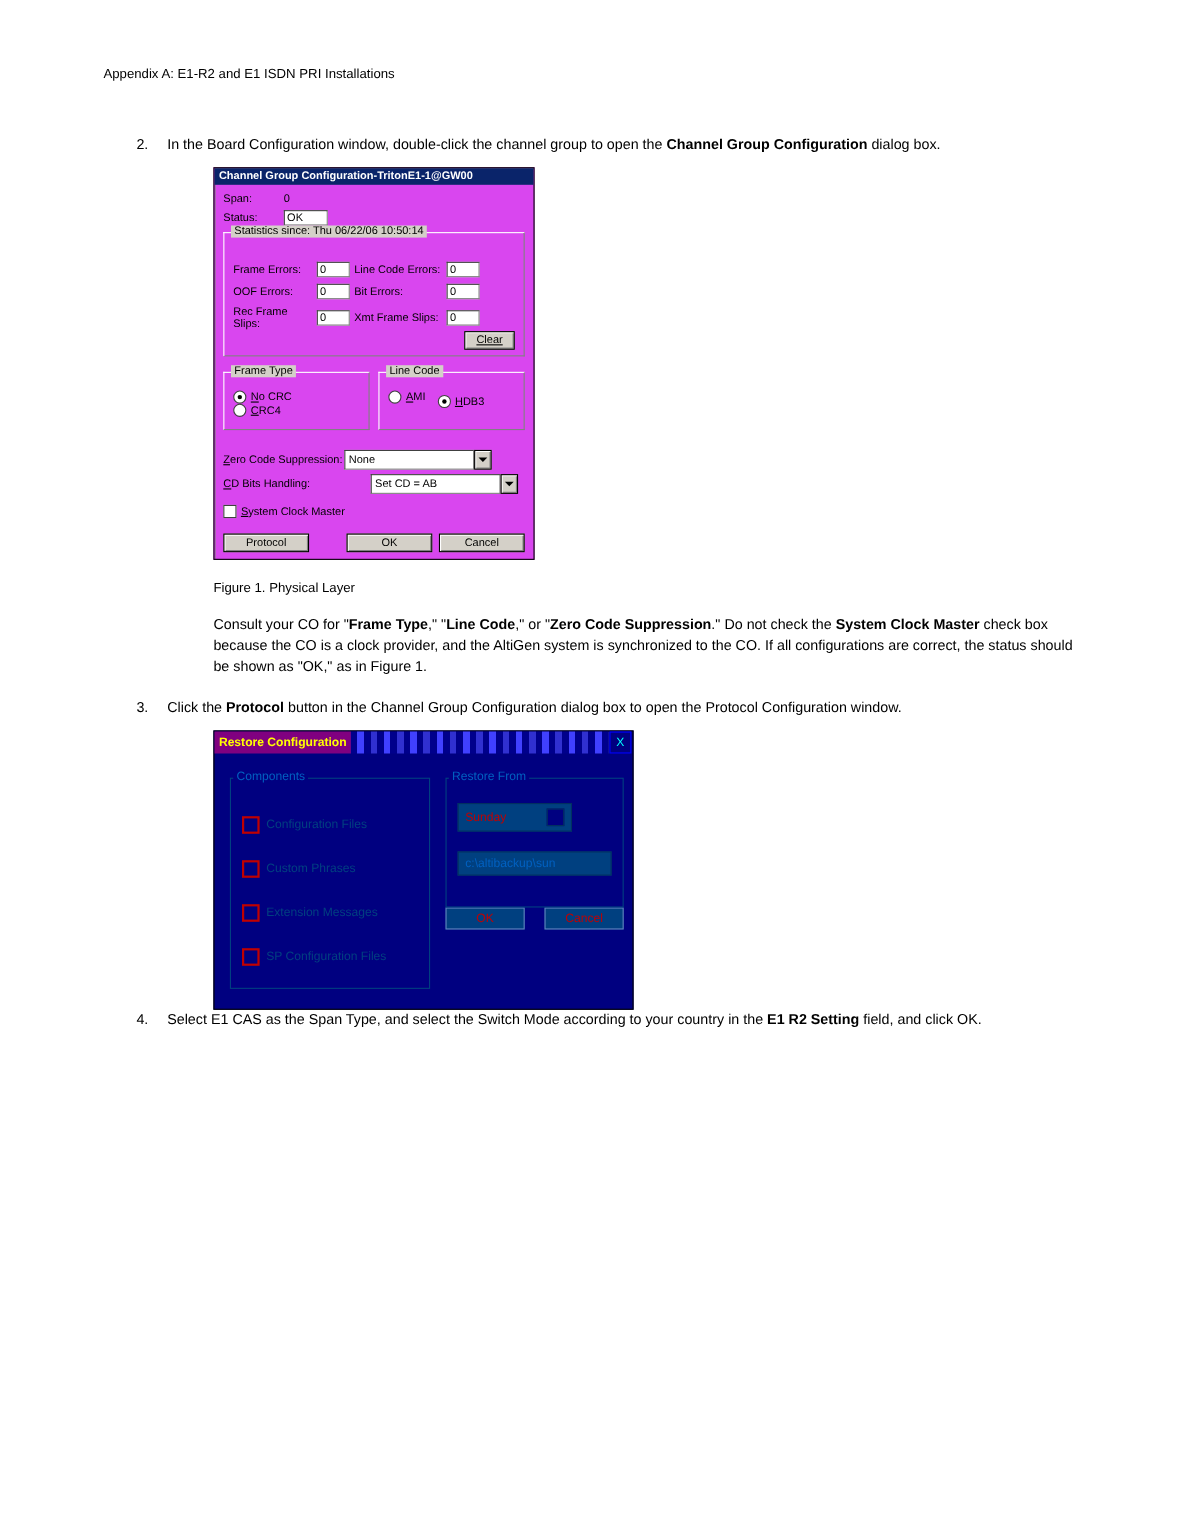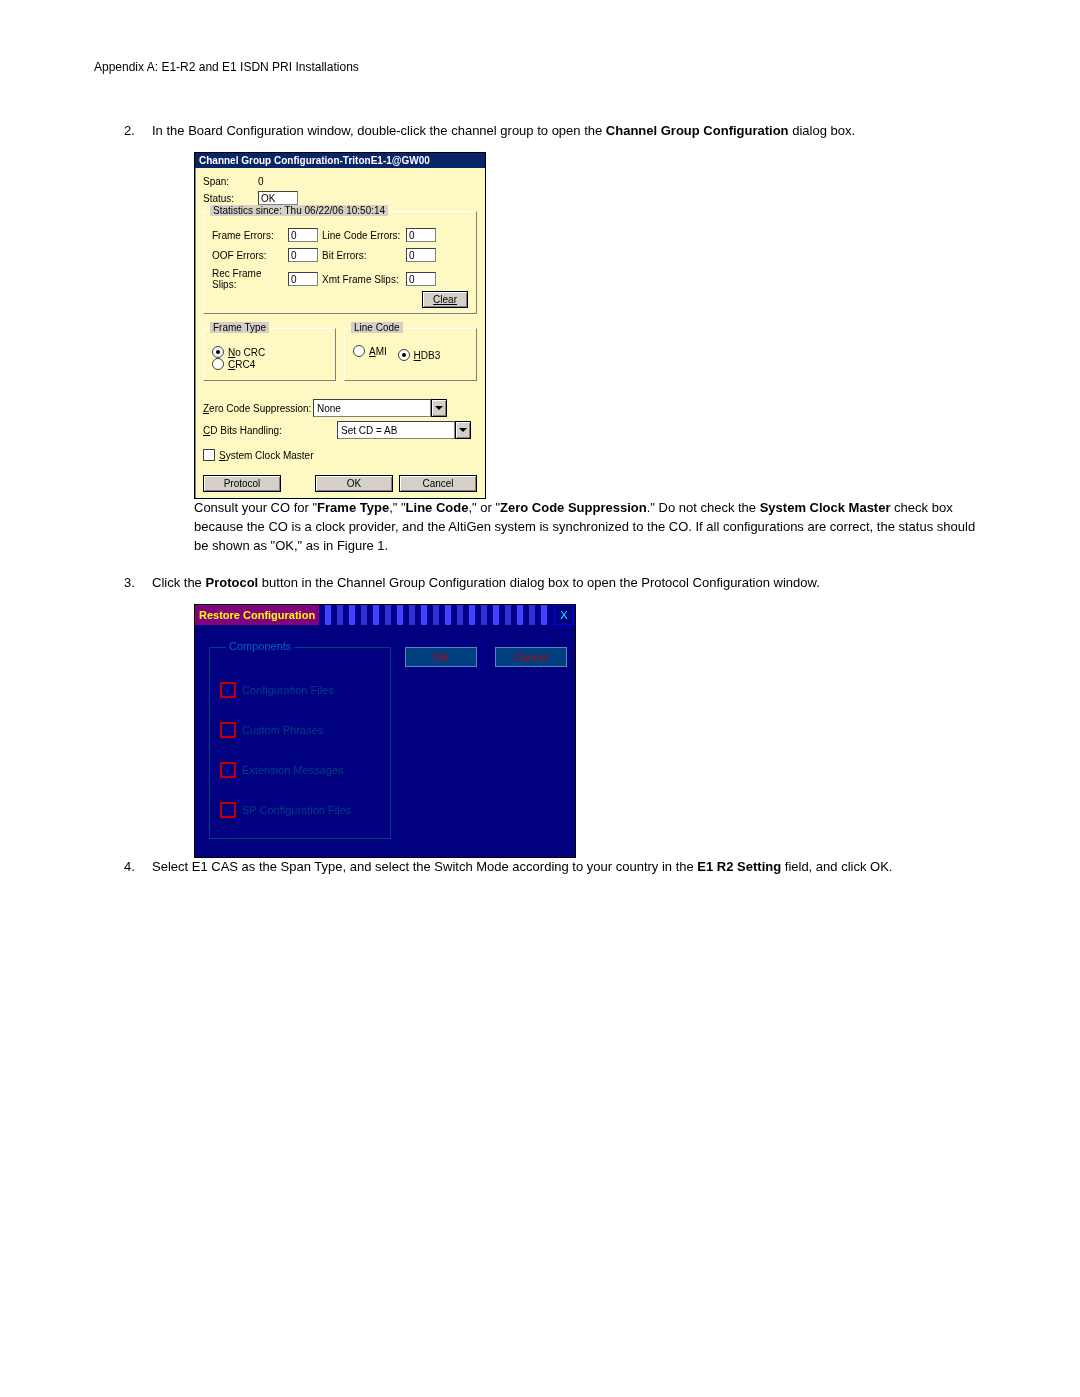--- a/index.html
+++ b/index.html
@@ -26,21 +26,21 @@
   .figcap { margin: 18px 0 18px 70px; font-size: 12px; }
   .paratxt { margin: 0 0 18px 70px; line-height: 1.45; }
   .footer { position: relative; margin-top: 230px; font-size: 12px; }
 
   
   .dlg1 {
     margin-left: 70px;
     width: 290px;
     font-family: Tahoma, Arial, sans-serif;
     font-size: 10px;
-    background: #fef9c3;
+    background: #d946ef;
     border: 1px solid #000;
     box-shadow: 1px 1px 0 #808080 inset;
   }
   .titlebar {
     background: linear-gradient(#0a246a, #0a246a);
     color: #fff;
     font-weight: bold;
     padding: 2px 4px;
     font-size: 10px;
   }
@@ -63,20 +63,21 @@
     padding: 0 3px;
     font-size: 10px;
   }
   .statgrid {
     display: grid;
     grid-template-columns: 72px 30px 80px 30px;
     row-gap: 6px;
     column-gap: 4px;
     align-items: center;
     font-size: 10px;
+    margin-top: 10px;
   }
   .btn {
     background: #d4d0c8;
     border: 1px solid #000;
     box-shadow: inset 1px 1px 0 #fff, inset -1px -1px 0 #808080;
     padding: 2px 10px;
     font-size: 10px;
     cursor: default;
   }
   .btnrow-right { text-align: right; margin-top: 4px; }
@@ -122,21 +123,21 @@
   }
   .dlg2-body { padding: 22px 14px 18px 14px; display:flex; gap:14px; }
 
   .bgrp {
     position: relative;
     border: 1px solid #004080;
     padding: 22px 10px 14px 10px;
     flex: 1;
   }
   .bgrp-title {
-    position:absolute; top:-8px; left:16px;
+    position:absolute; top:-8px; left:2px;
     background:#000080; padding:0 3px; color:#0060c0; font-size:11px;
   }
   .chkline { display:flex; align-items:center; gap:6px; margin: 12px 0 24px 0; color:#004080; font-size:11px; cursor:default; }
   .chkline .sq {
     width:12px; height:12px; border:2px solid #c00000; background:#000080;
   }
   .bfield {
     background:#004080; border:1px solid #003060; color:#c00000; font-size:11px;
     padding: 4px 6px; display:flex; align-items:center; justify-content:space-between;
     margin-bottom: 18px; cursor:default;
@@ -253,20 +254,21 @@
 
         <div class="btnbar">
           <span class="btn" style="width:56px;text-align:center;">Protocol</span>
           <span style="flex:1"></span>
           <span class="btn" style="width:56px;text-align:center;">OK</span>
           <span class="btn" style="width:56px;text-align:center;">Cancel</span>
         </div>
       </div>
     </div>
 
+    <div class="figcap">Figure 1.   Physical Layer</div>
 
     <div class="paratxt">
       <span>Consult your CO for "</span><span class="bold">Frame Type</span><span>," "</span><span class="bold">Line Code</span><span>," or "</span><span class="bold">Zero Code Suppression</span><span>." Do not check the </span><span class="bold">System Clock Master</span><span> check box because the CO is a clock provider, and the AltiGen system is synchronized to the CO. If all configurations are correct, the status should be shown as "OK," as in Figure 1.</span>
     </div>
 
     <div class="step">
       <div class="num">3.</div>
       <div class="txt">
         <span>Click the </span><span class="bold">Protocol</span><span> button in the Channel Group Configuration dialog box to open the Protocol Configuration window.</span>
       </div>
@@ -292,20 +294,28 @@
           <div class="chkline">
               <span class="sq"></span>
               <span>Extension Messages</span>
             </div>
           <div class="chkline" style="margin-bottom:6px;">
               <span class="sq"></span>
               <span>SP Configuration Files</span>
             </div>
         </div>
         <div class="right-col">
+          <div class="bgrp" style="padding-bottom:8px;">
+            <span class="bgrp-title">Restore From</span>
+            <div class="bfield" style="width:90px;">
+              <span>Sunday</span>
+              <span class="ba"></span>
+            </div>
+            <div class="bro">c:\altibackup\sun</div>
+          </div>
           <div class="bbtnrow">
             <span class="bbtn">OK</span>
             <span class="bbtn">Cancel</span>
           </div>
         </div>
       </div>
     </div>
 
 
     <div class="step">

